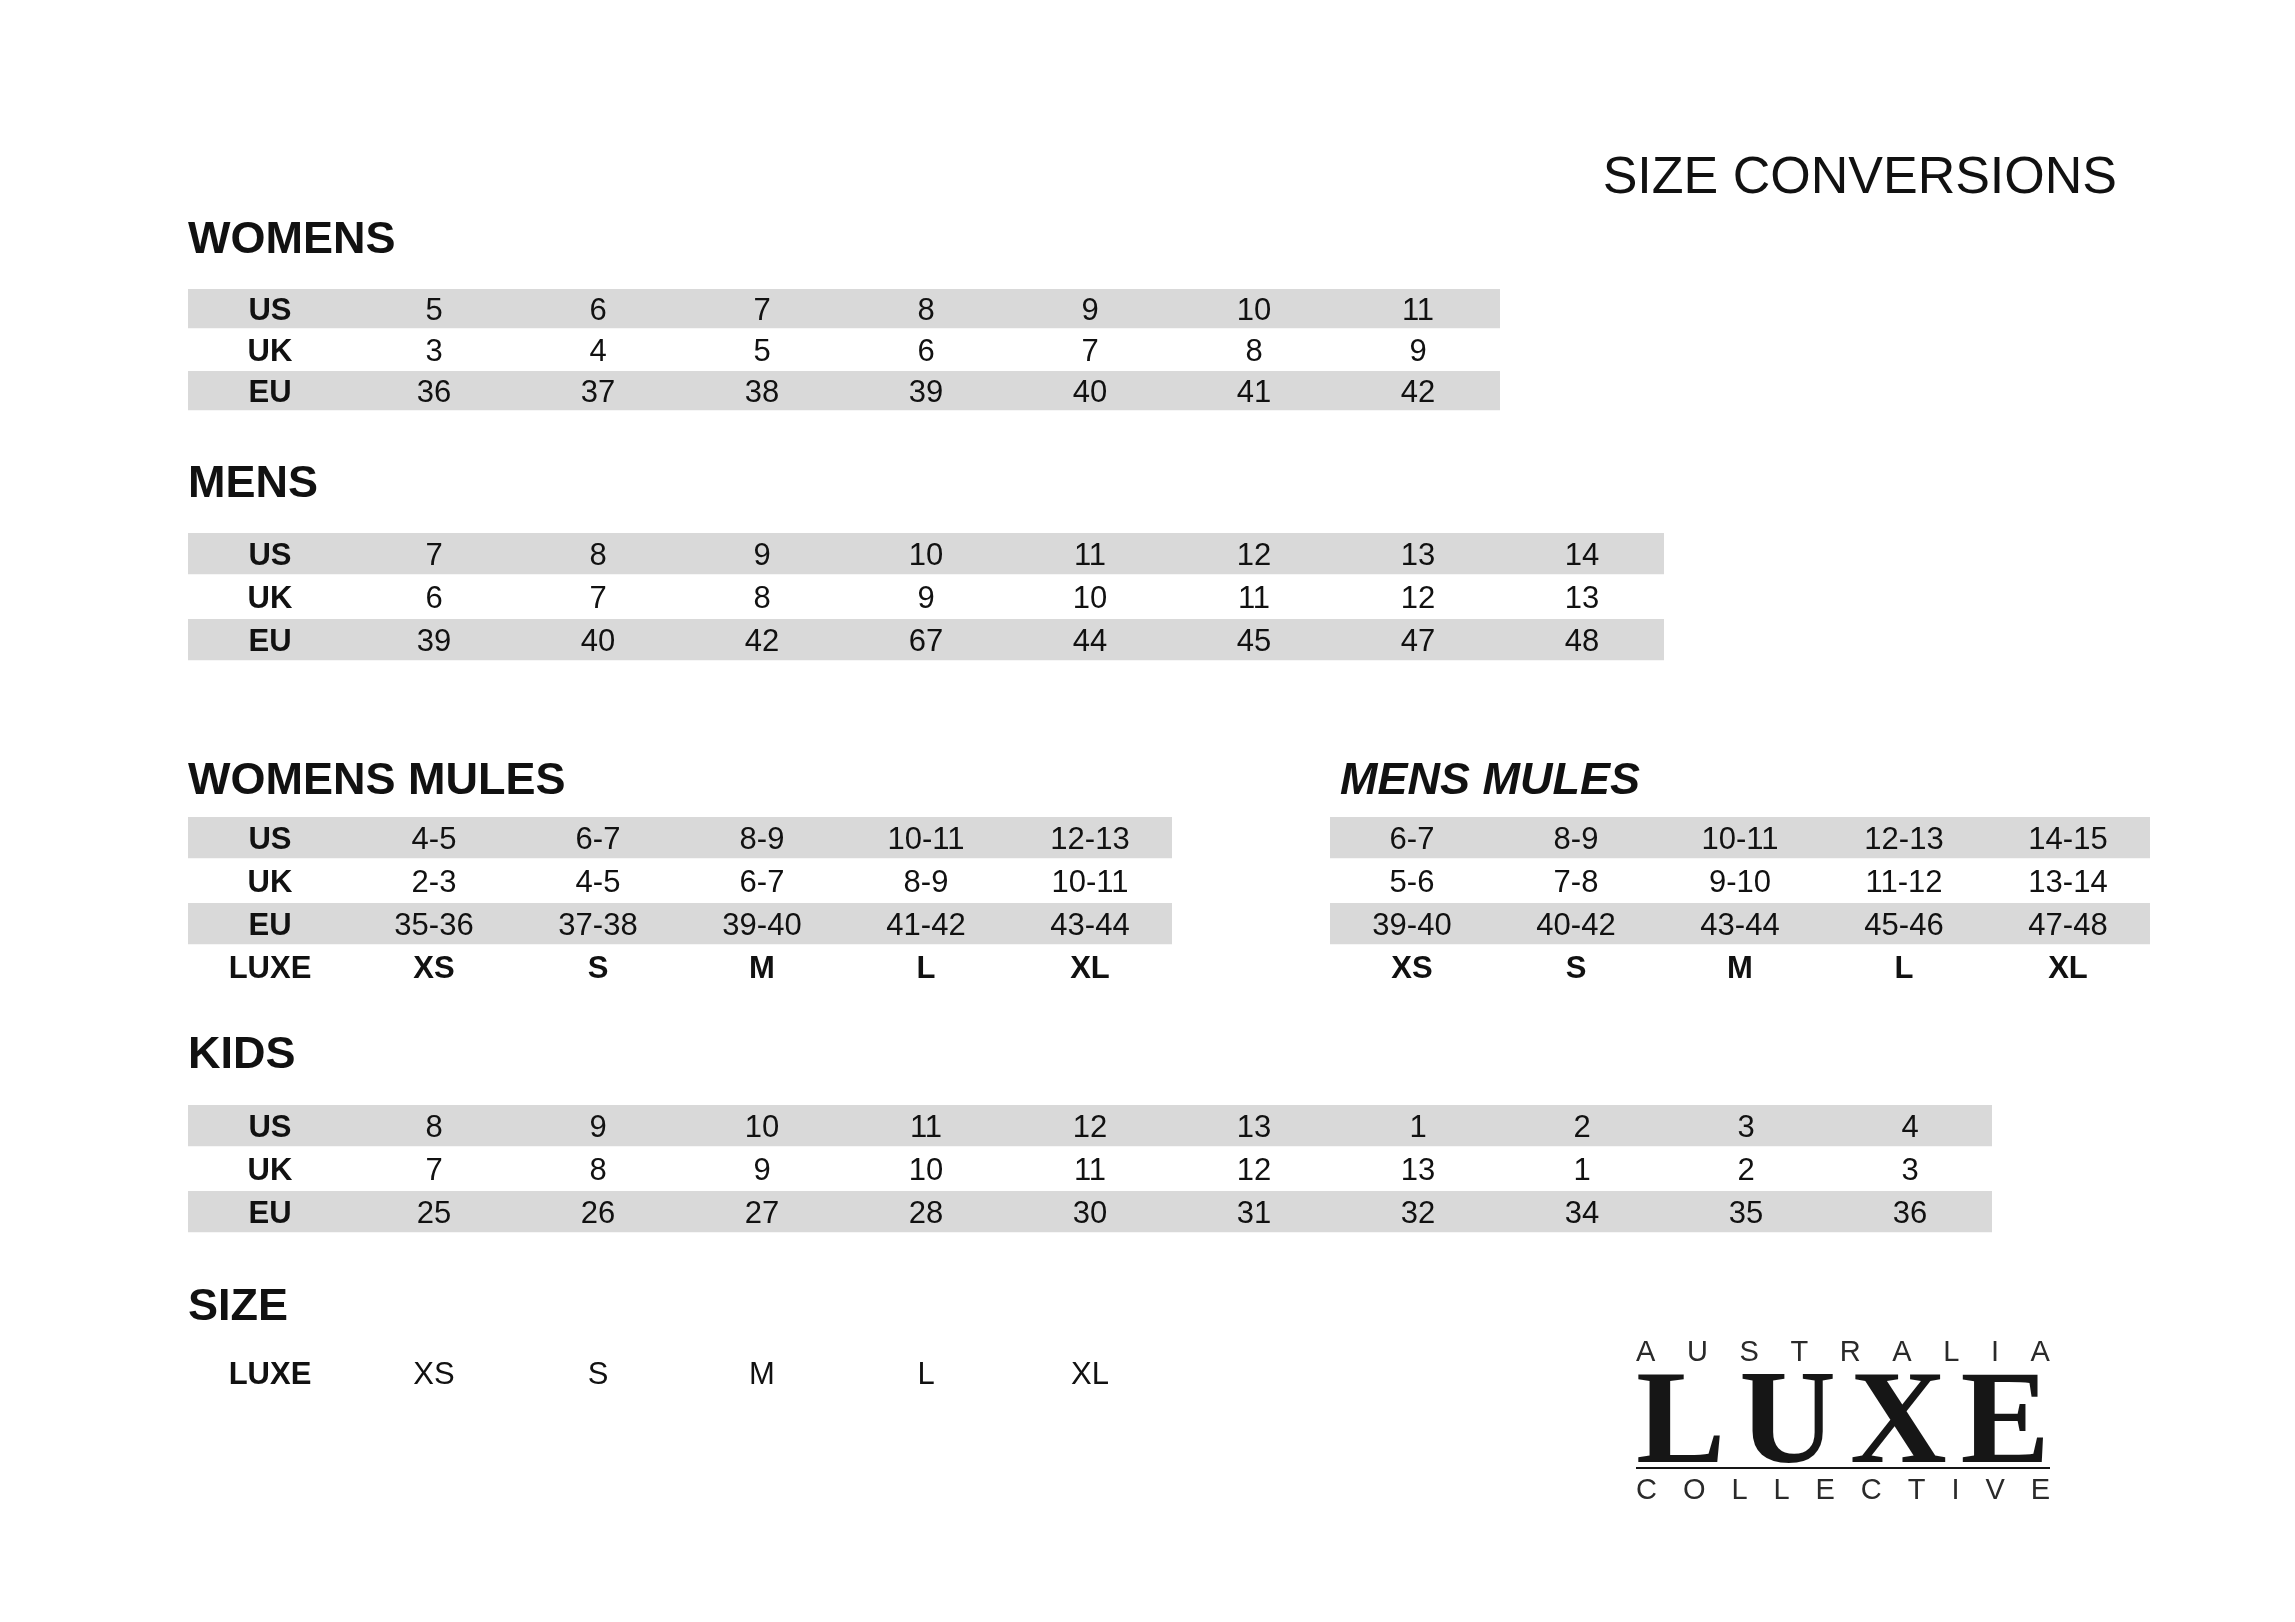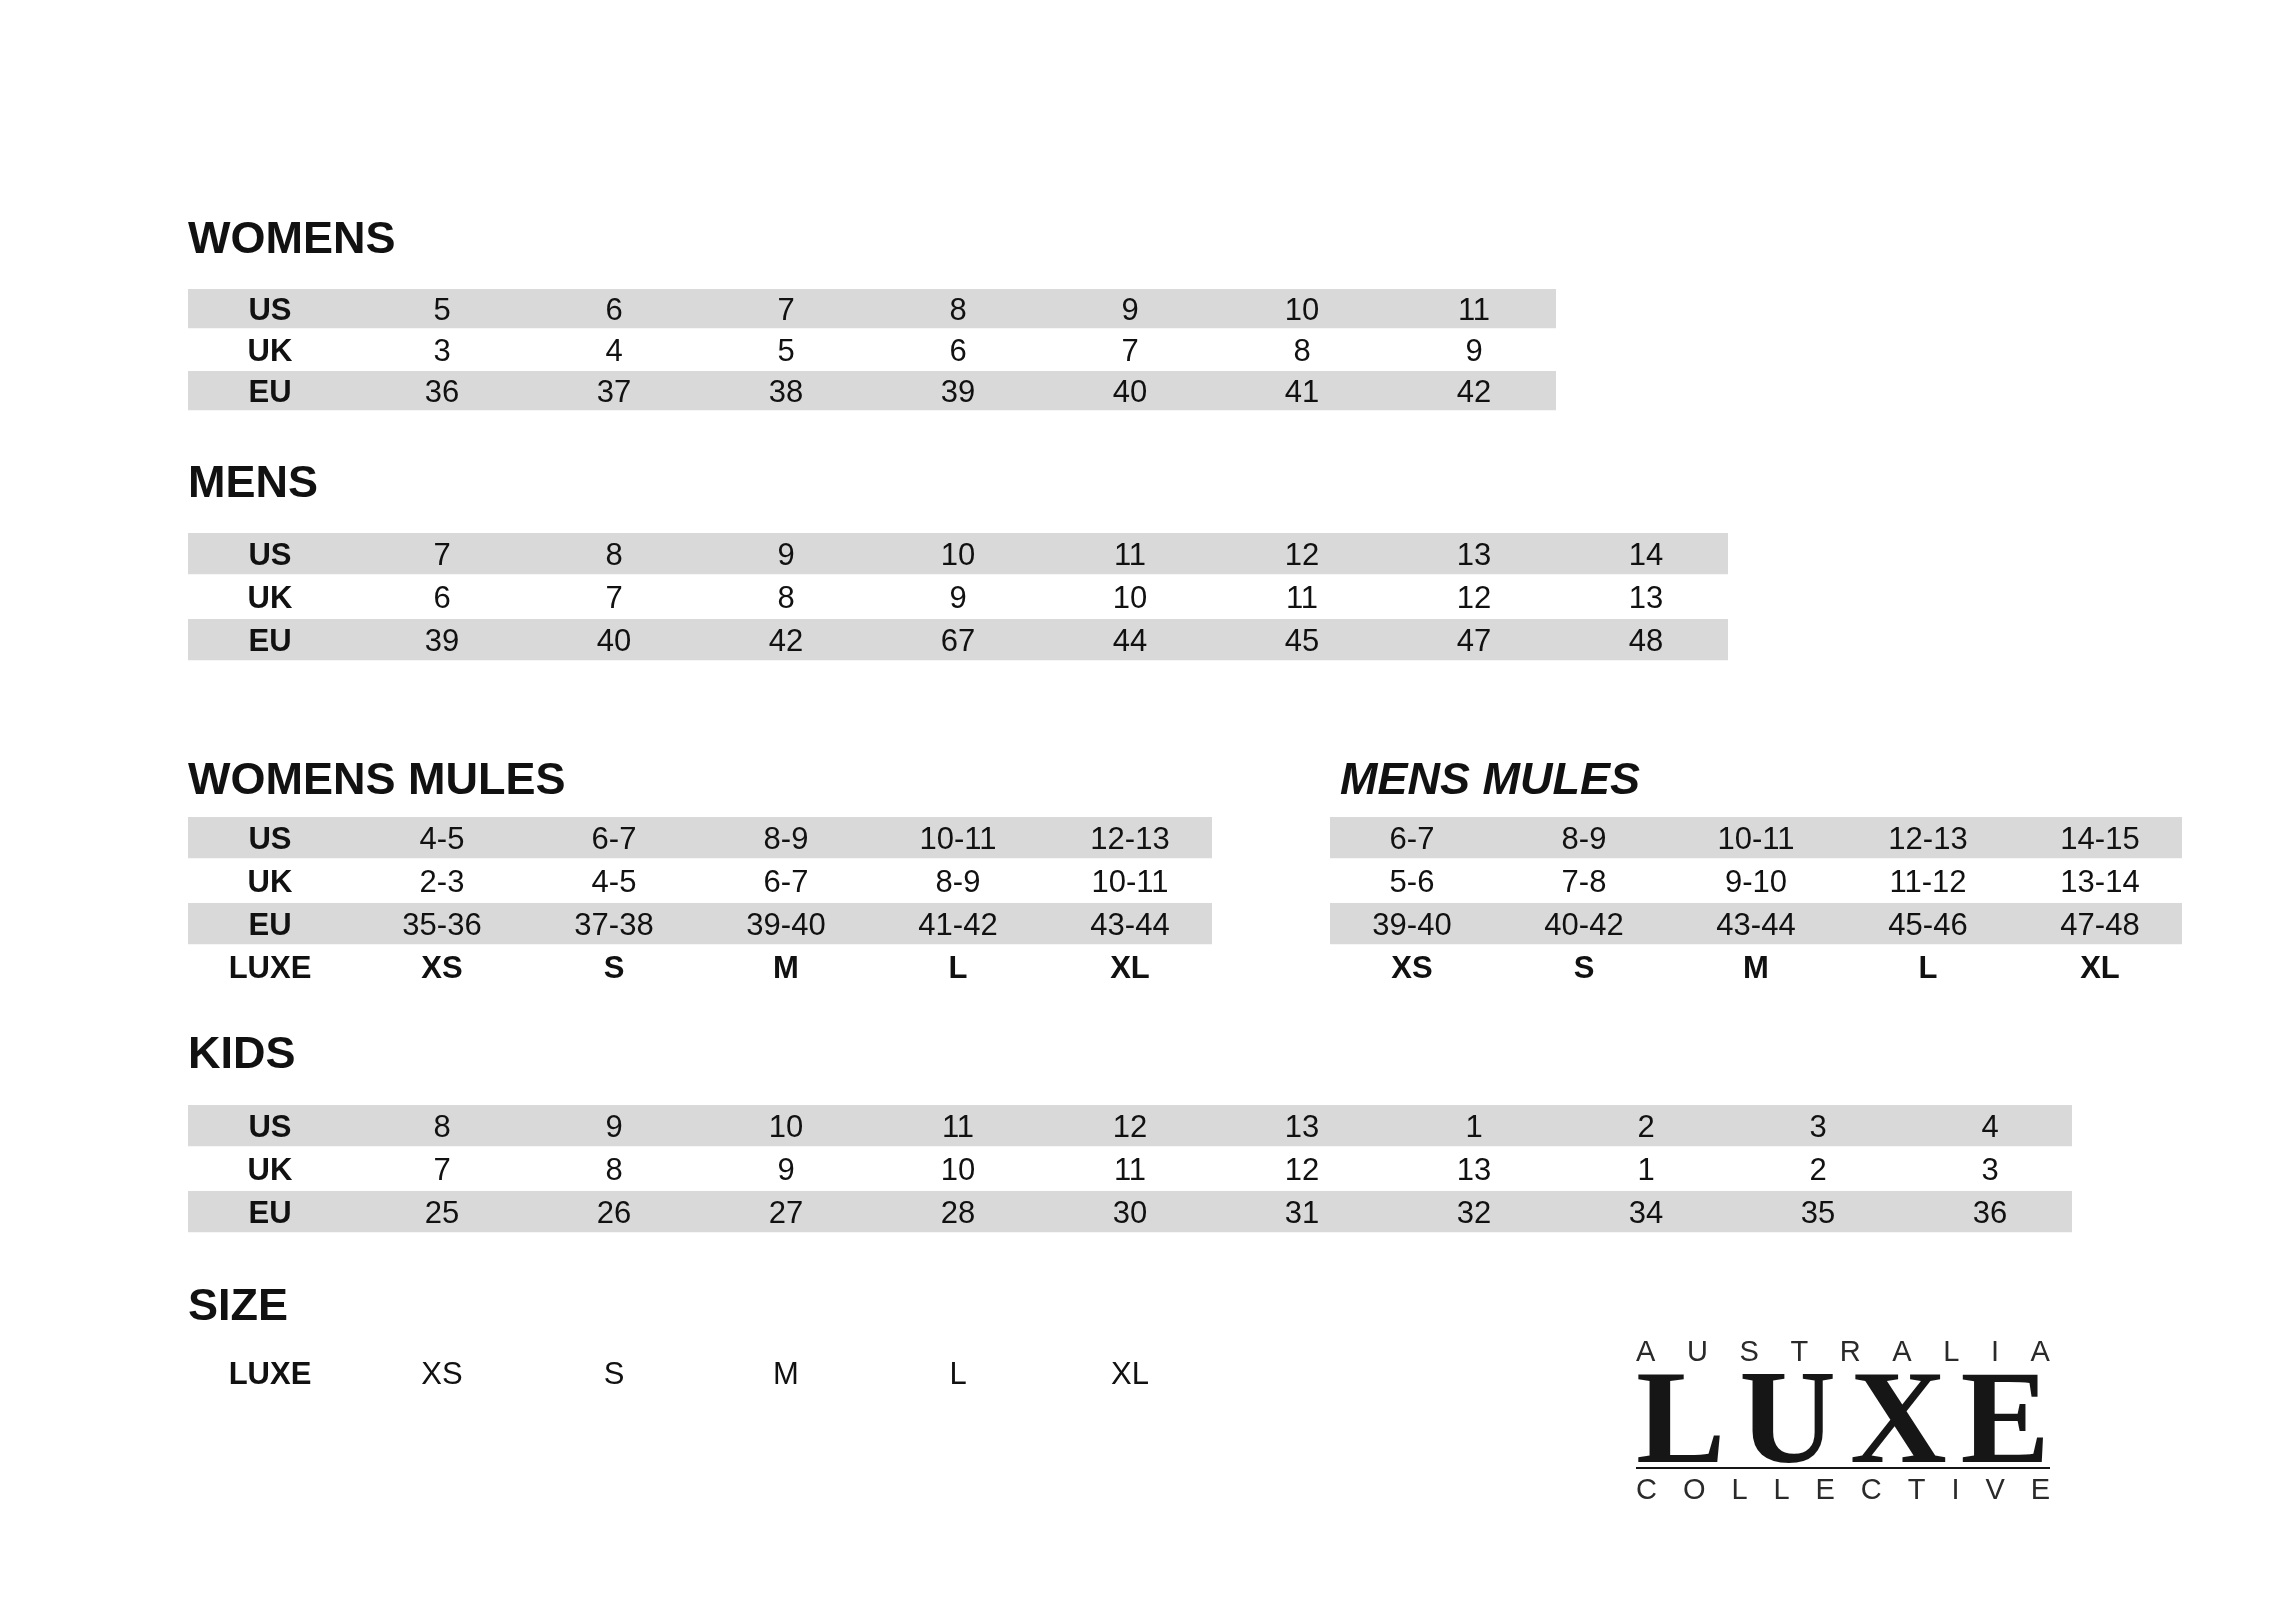--- a/index.html
+++ b/index.html
@@ -41,21 +41,20 @@
   #t-mens{left:188px;top:533px;--rh:43px;}
   #t-wmules{left:188px;top:817px;--rh:43px;}
   #t-mmules{left:1330px;top:817px;--rh:43px;}
   #t-kids{left:188px;top:1105px;--rh:43px;}
   #t-baby{left:188px;top:1352px;--rh:42px;}
 
   .tbl .row{
     display:flex;
     height:var(--rh);
     align-items:center;
-    gap:8px;
   }
   .tbl .row.shaded{
     background:#d9d9d9;
     box-shadow:0 -1.7px 0 #ffffff inset;
   }
   .tbl .cell{
     width:164px;
     text-align:center;
     font-size:31px;
     line-height:1;
@@ -92,20 +91,21 @@
     color:#161616;
   }
   .logo-luxe span{display:block;}
   .logo-bottom{margin-top:4.5px;}
 </style>
 </head>
 <body>
 
 <div class="canvas">
 
+  <div class="title">SIZE CONVERSIONS</div>
 
   <div class="sec-label" id="l-womens">WOMENS</div>
   <div class="tbl" id="t-womens">
       <div class="row shaded">
         <div class="cell label">US</div>
         <div class="cell">5</div>
         <div class="cell">6</div>
         <div class="cell">7</div>
         <div class="cell">8</div>
         <div class="cell">9</div>

